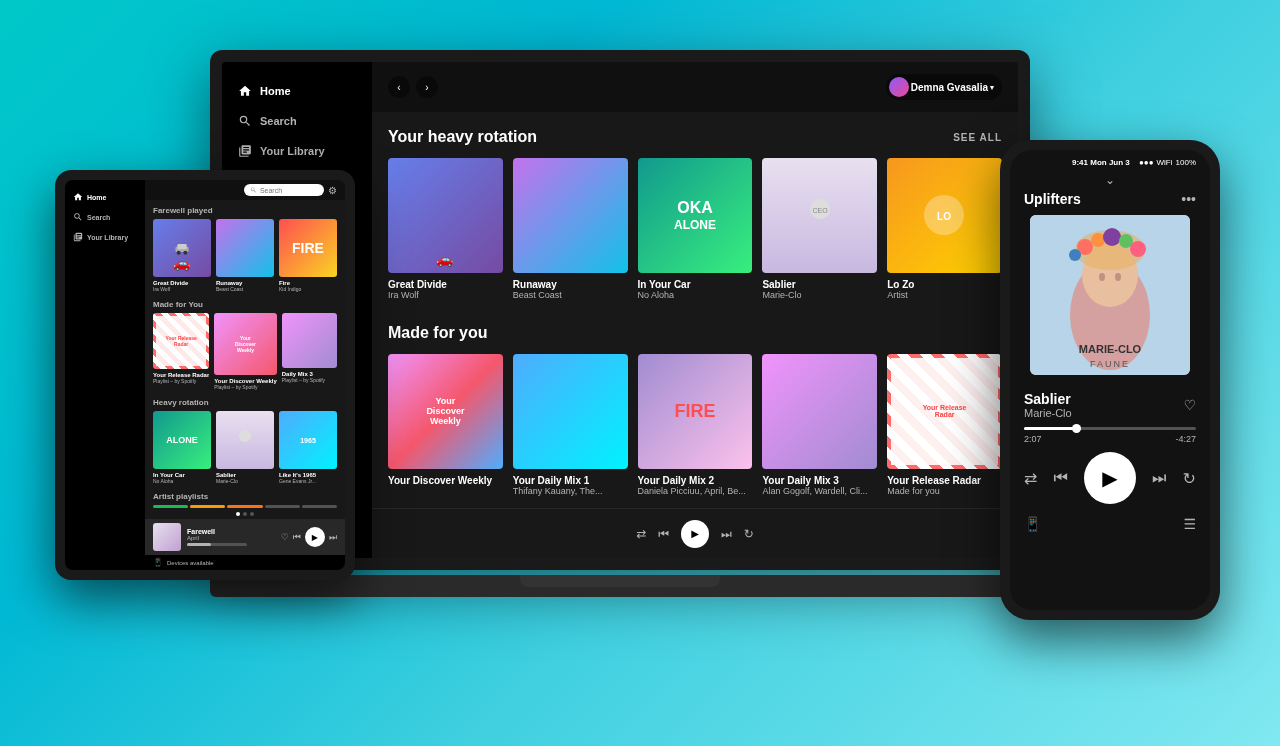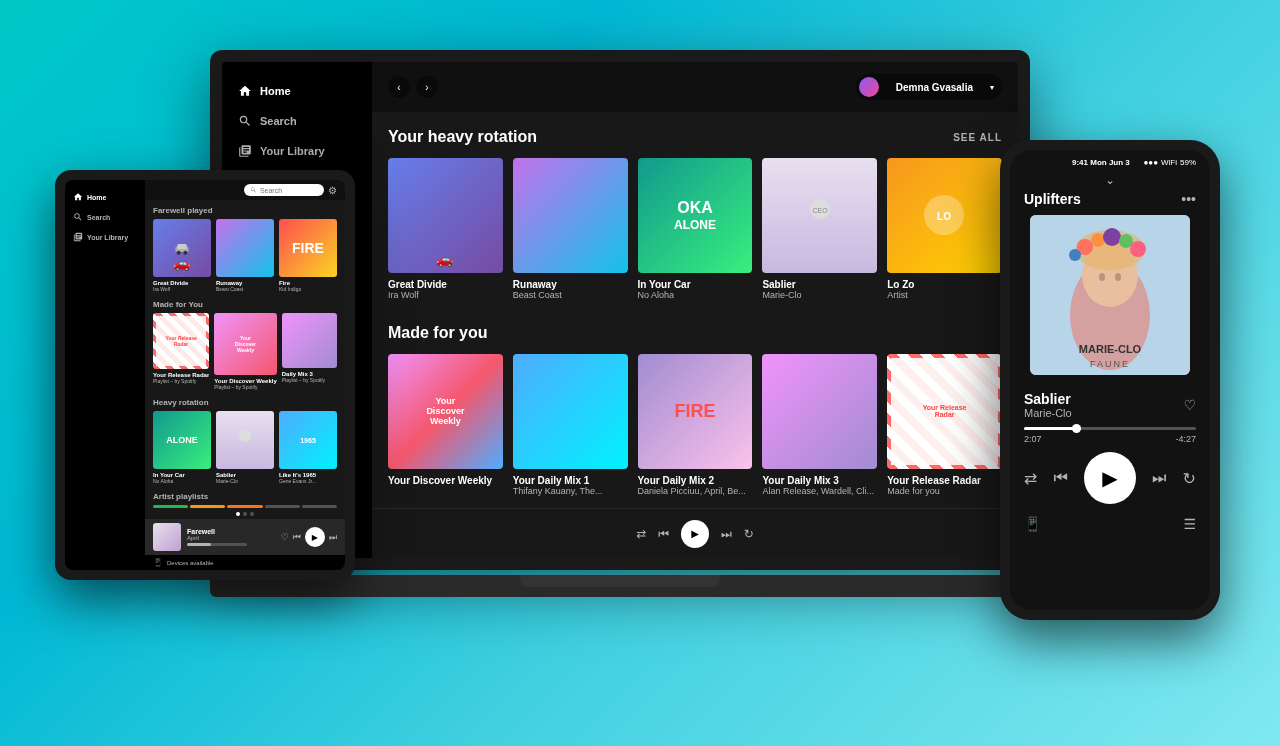--- a/index.html
+++ b/index.html
@@ -103,21 +103,21 @@
     .laptop-nav-btn {
       width: 22px; height: 22px;
       background: rgba(0,0,0,0.4);
       border-radius: 50%;
       display: flex; align-items: center; justify-content: center;
       cursor: pointer;
       color: #fff;
       font-size: 10px;
     }
     .laptop-user {
-      display: flex; align-items: center; gap: 17px;
+      display: flex; align-items: center; gap: 2px;
       background: rgba(0,0,0,0.4);
       border-radius: 20px;
       padding: 3px 8px 3px 3px;
       cursor: pointer;
     }
     .laptop-user-avatar {
       width: 20px; height: 20px;
       border-radius: 50%;
       background: linear-gradient(135deg, #8b5cf6, #ec4899);
     }
@@ -751,21 +751,21 @@
                 </div>
               </div>
               <div class="music-card-title">Your Daily Mix 2</div>
               <div class="music-card-sub">Daniela Picciuu, April, Be...</div>
             </div>
             <div class="music-card">
               <div class="music-card-img">
                   <div class="daily3-art"></div>
                 </div>
               <div class="music-card-title">Your Daily Mix 3</div>
-              <div class="music-card-sub">Alan Release, Wardell, Cli...</div>
+              <div class="music-card-sub">Alan Gogolf, Wardell, Cli...</div>
             </div>
             <div class="music-card">
               <div class="music-card-img">
                 <div class="release-radar-art" style="width:100%;height:100%;position:relative;">
                   <div style="position:absolute;top:4px;left:4px;right:4px;bottom:4px;background:rgba(255,255,255,0.9);display:flex;align-items:center;justify-content:center;flex-direction:column;">
                     <div style="color:#ff4040;font-size:7px;font-weight:900;">Your Release</div>
                     <div style="color:#ff4040;font-size:7px;font-weight:900;">Radar</div>
                   </div>
                 </div>
               </div>
@@ -967,21 +967,21 @@
 
 <div class="phone">
   <div class="phone-frame">
     <div class="phone-screen">
 
       <div class="phone-topbar">
         <span class="phone-status">9:41  Mon Jun 3</span>
         <div class="phone-icons">
           <span>●●●</span>
           <span>WiFi</span>
-          <span>59%</span>
+          <span>100%</span>
         </div>
       </div>
 
       <div class="phone-collapse-btn">
         <span class="phone-collapse-icon">⌄</span>
       </div>
 
       <div class="phone-header">
         <span class="phone-playlist-title">Uplifters</span>
         <span class="phone-more-btn">•••</span>

